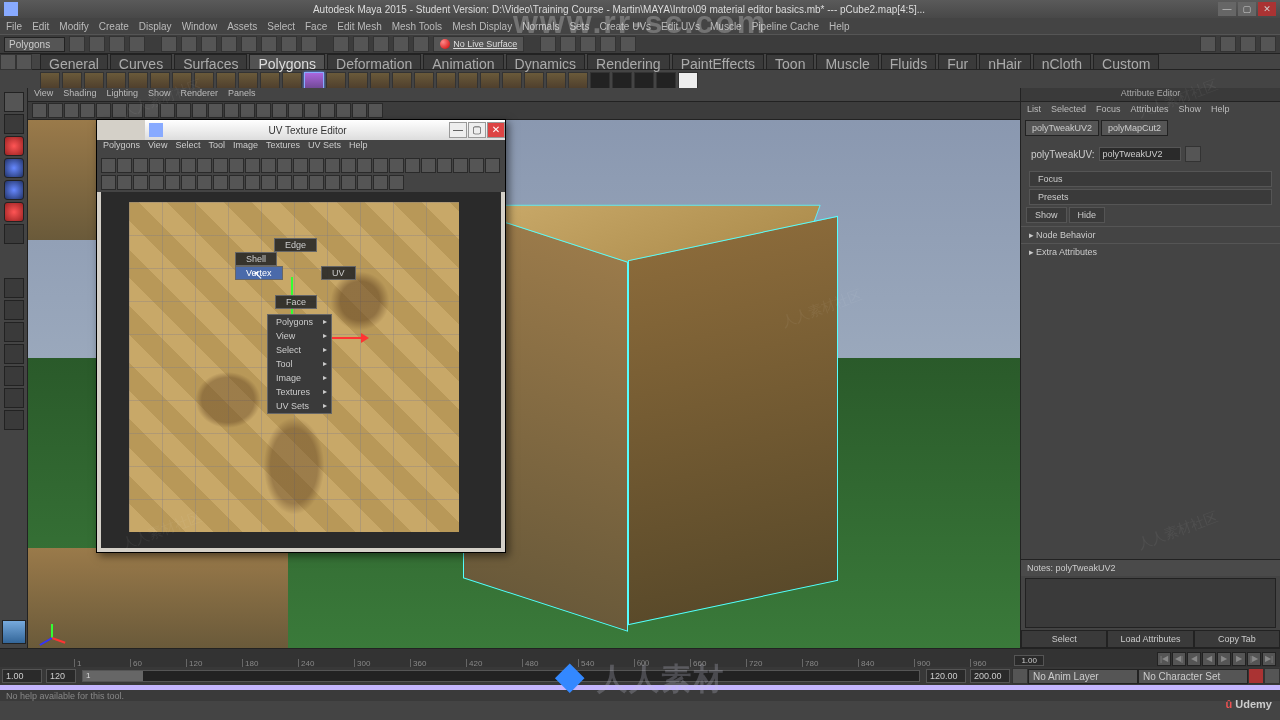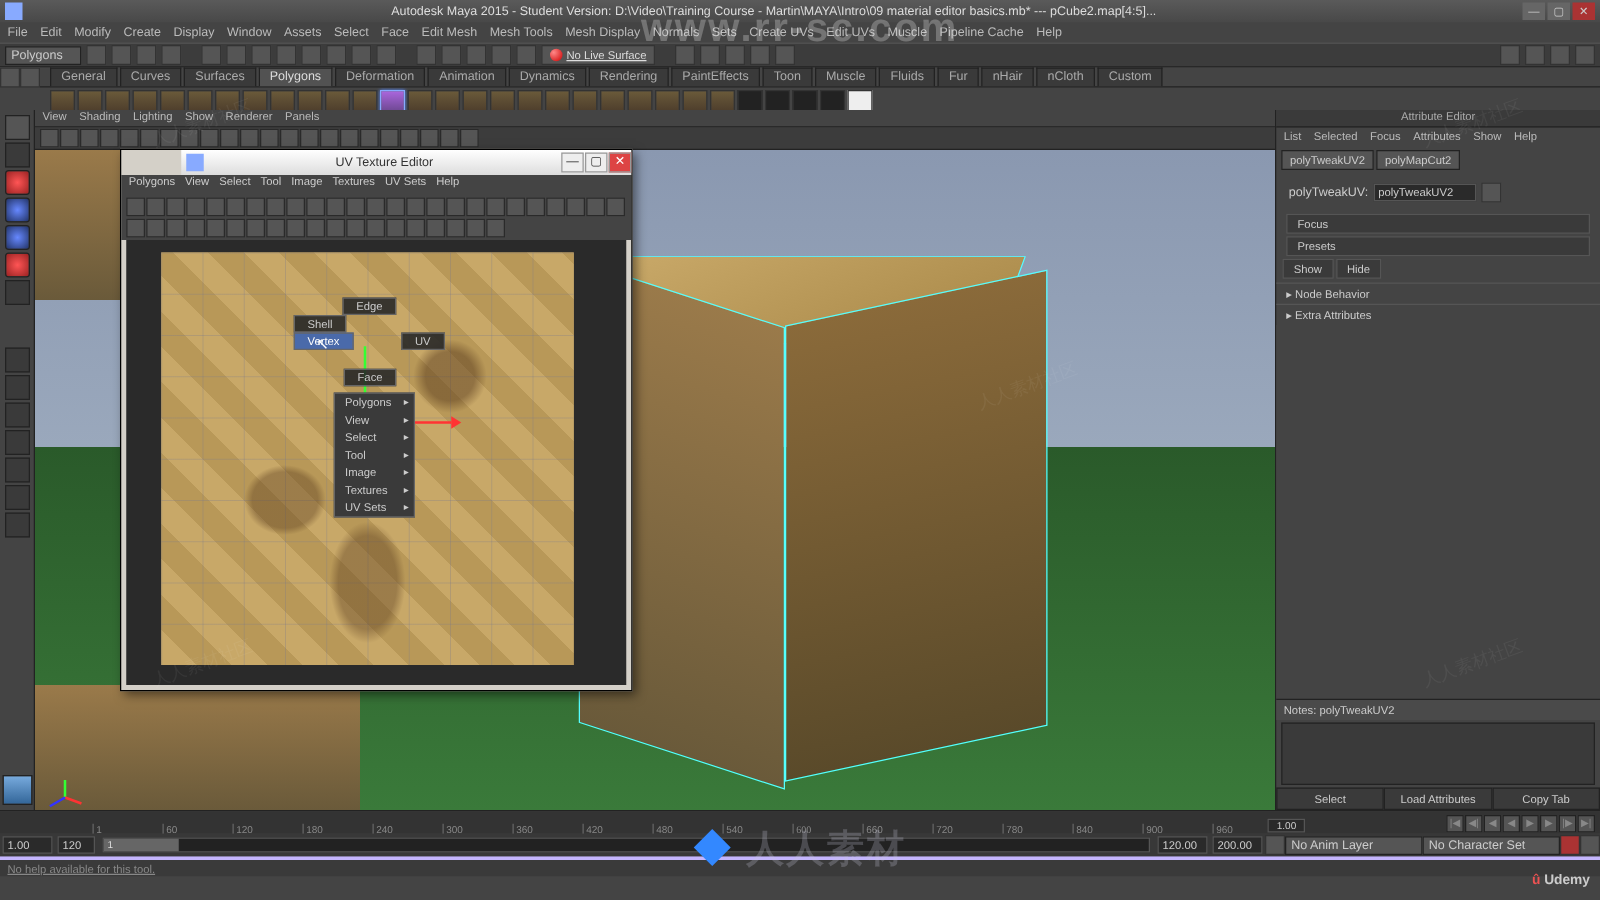--- a/index.html
+++ b/index.html
@@ -13,21 +13,21 @@
 .menubar { height: 16px; background: #444; display: flex; align-items: center; gap: 10px; padding: 0 6px; color: #bbb; }
 .menubar span { cursor: default; }
 
 .shelfbar { height: 20px; background: #3c3c3c; display: flex; align-items: center; padding: 0 4px; gap: 4px; border-top: 1px solid #555; border-bottom: 1px solid #222; }
 .dropdown { background: #555; border: 1px solid #222; padding: 1px 14px 1px 4px; color: #ccc; font-size: 10px; height: 15px; line-height: 12px; }
 .tbtn { width: 16px; height: 16px; background: #555; border: 1px solid #333; text-decoration: underline; }
 .tbtn.wide { width: auto; padding: 0 6px; line-height: 14px; font-size: 9px; color: #ddd; display: flex; align-items: center; gap: 3px; }
 .redball { width: 10px; height: 10px; border-radius: 50%; background: radial-gradient(circle at 30% 30%, #f88, #c00); display: inline-block; }
 
 .tabs { height: 16px; background: #444; display: flex; gap: 2px; padding: 0 40px; border-bottom: 1px solid #222; }
-.tab { padding: 1px 8px; background: #3a3a3a; color: #aaa; font-size: 10px; border: 1px solid #222; border-bottom: none; }
+.tab { padding: 1px 8px; background: #3a3a3a; color: #aaa; font-size: 14px; border: 1px solid #222; border-bottom: none; }
 .tab.active { background: #525252; color: #ddd; }
 .tabs .tabside { position: absolute; left: 0; width: 38px; display: flex; }
 
 .shelf-icons { height: 24px; background: #444; display: flex; align-items: center; padding: 0 40px; gap: 2px; border-bottom: 1px solid #222; }
 .shelf-icons .sicon { width: 20px; height: 20px; background: linear-gradient(#6a5a3a,#4a3a2a); border: 1px solid #333; }
 .shelf-icons .sicon.sel { border: 1px solid #8af; box-shadow: 0 0 3px #58f; }
 
 .main { position: absolute; top: 88px; left: 0; right: 0; bottom: 72px; display: flex; }
 .tooltray { width: 28px; background: #444; border-right: 1px solid #222; display: flex; flex-direction: column; align-items: center; padding-top: 4px; gap: 2px; }
 .ttool { width: 20px; height: 20px; background: #3a3a3a; border: 1px solid #222; }
@@ -70,21 +70,21 @@
 .tl-ruler .tick { position: absolute; bottom: 0; border-left: 1px solid #666; height: 8px; padding-left: 2px; }
 .tl-ruler .frame { position: absolute; right: 236px; bottom: 1px; background: #2a2a2a; border: 1px solid #555; padding: 0 6px; color: #ccc; }
 .tl-ctrl { position: absolute; right: 4px; bottom: 1px; display: flex; gap: 1px; }
 .tl-ctrl .pb { width: 14px; height: 14px; background: #555; border: 1px solid #222; font-size: 8px; text-align: center; line-height: 12px; }
 .tl-range { height: 18px; background: #383838; position: relative; display: flex; align-items: center; }
 .tl-range .fld { background: #2a2a2a; border: 1px solid #555; width: 40px; padding: 1px 3px; font-size: 9px; color: #ccc; margin: 0 2px; }
 .tl-range .bar { flex: 1; height: 12px; background: #222; border: 1px solid #555; position: relative; margin: 0 4px; }
 .tl-range .handle { position: absolute; left: 0; width: 60px; height: 100%; background: #666; font-size: 8px; color: #ddd; padding: 0 3px; }
 .tl-cmd { height: 16px; background: #3a3a3a; display: flex; align-items: center; padding: 0 4px; font-size: 9px; }
 .tl-cmd .mel { background: #555; padding: 0 4px; margin-right: 4px; }
-.tl-help { height: 16px; background: #3a3a3a; padding: 0 6px; font-size: 9px; color: #888; border-top: 3px solid #c4b5fd; display:flex; align-items:center;text-decoration:underline;}
+.tl-help { height: 16px; background: #3a3a3a; padding: 0 6px; font-size: 9px; color: #888; border-top: 5px solid #c4b5fd; display:flex; align-items:center;}
 
 
 .uvwin { position: absolute; left: 96px; top: 119px; width: 410px; height: 434px; background: #d4d0c8; border: 1px solid #000; box-shadow: 3px 3px 8px rgba(0,0,0,.5); }
 .uvwin .uvtitle { height: 20px; background: linear-gradient(#fff,#ddd); display: flex; align-items: center; font-size: 10px; color: #333; margin-left: 48px; }
 .uvwin .uvtitle .ico { width: 14px; height: 14px; background: #8af; margin: 0 4px; }
 .uvwin .uvtitle .txt { flex: 1; text-align: center; }
 .uvwin .uvtitle .wb { width: 18px; height: 16px; text-align: center; background: #eee; border: 1px solid #999; margin-left: 1px; font-size: 10px; line-height: 14px; }
 .uvwin .uvtitle .wb.close { background: #d44; color: #fff; }
 .uvwin .uvmenu { height: 16px; background: #444; display: flex; gap: 8px; padding: 0 6px; font-size: 9px; color: #ccc; }
 .uvwin .uvtools { height: 36px; background: #444; display: flex; flex-wrap: wrap; gap: 1px; padding: 2px 4px; }

